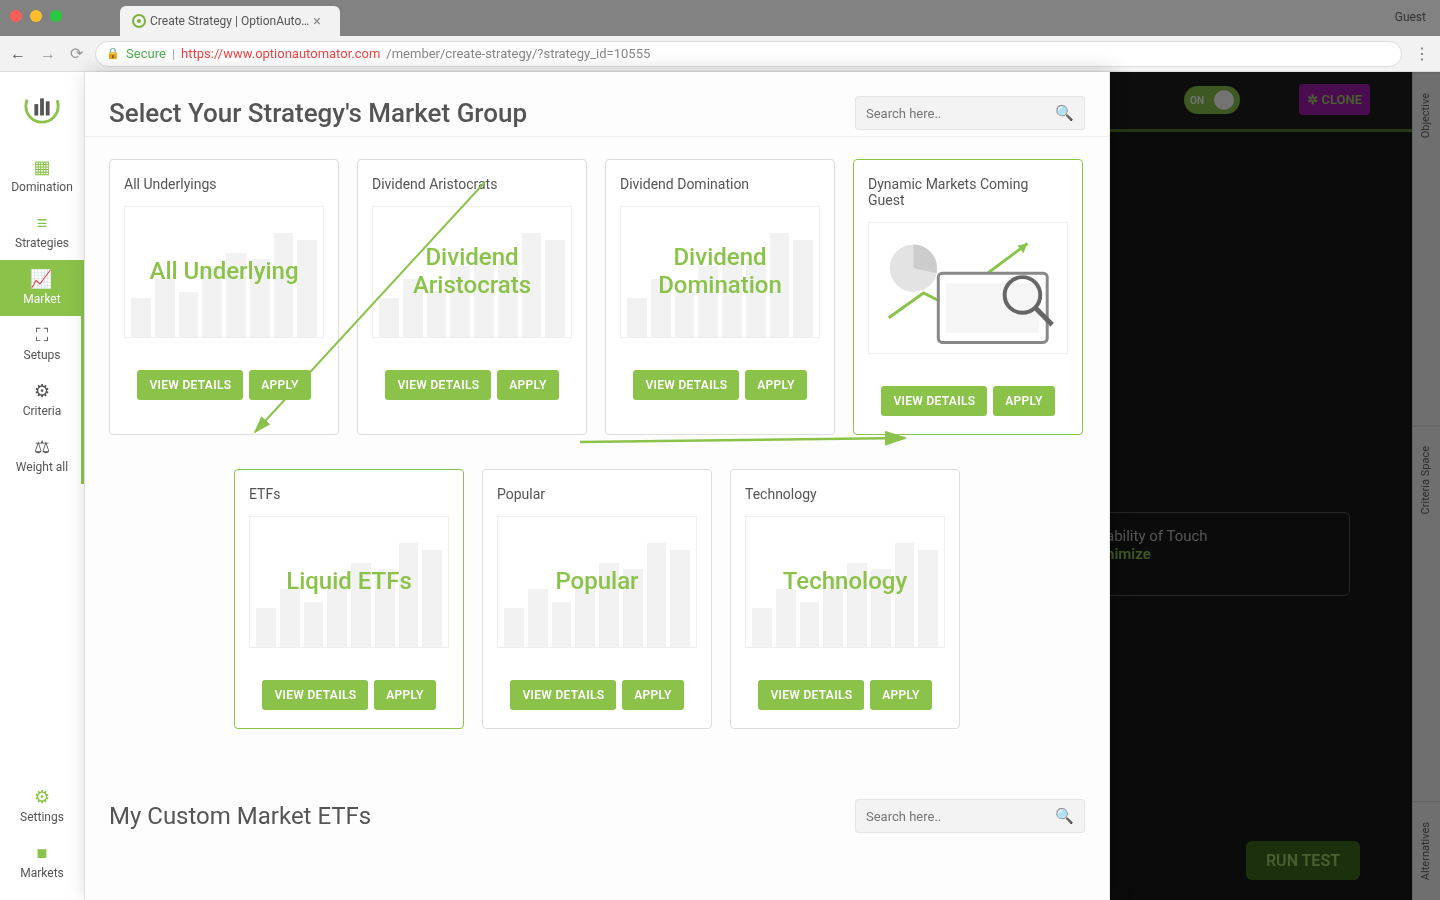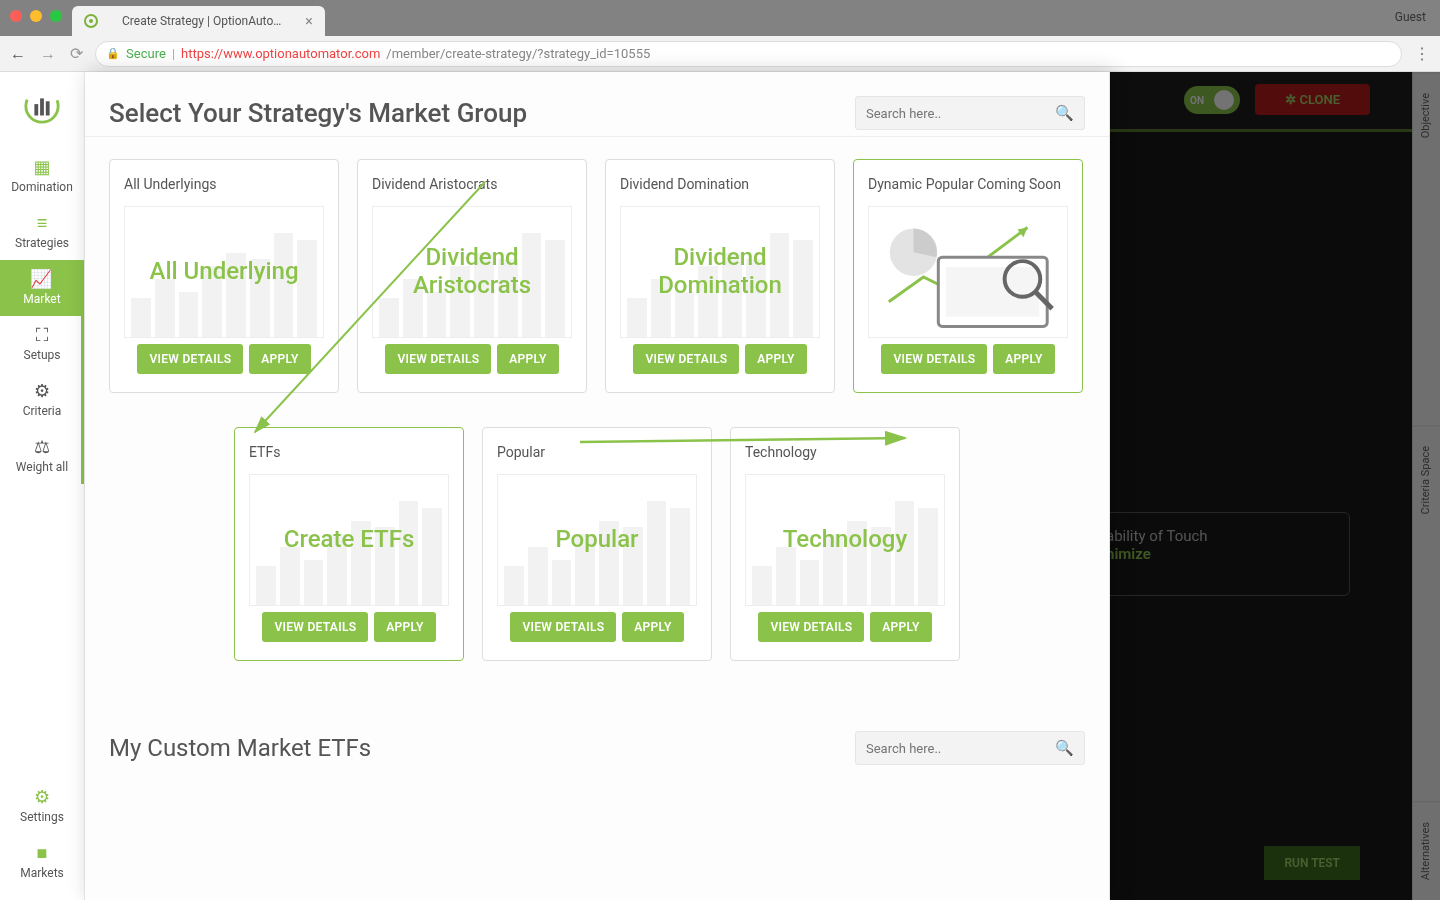--- a/index.html
+++ b/index.html
@@ -3,21 +3,21 @@
 <meta charset="utf-8">
 <style>
 * { margin:0; padding:0; box-sizing:border-box; font-family:"Segoe UI",Roboto,Helvetica,Arial,sans-serif; }
 body { width:1440px; height:900px; overflow:hidden; background:#f5f5f5; position:relative; }
 
 
 .chrome-top { height:36px; background:#828282; display:flex; align-items:flex-end; position:relative; }
 .traffic { position:absolute; left:10px; top:10px; display:flex; gap:8px; }
 .traffic span { width:12px; height:12px; border-radius:50%; display:block; }
 .tl-red{background:#ff5f57;} .tl-yel{background:#ffbd2e;} .tl-grn{background:#28c940;}
-.tab { margin-left:72px; height:30px; background:#f2f2f2; border-radius:6px 6px 0 0; display:flex; align-items:center; padding:0 12px; font-size:12px; color:#555; gap:24px; min-width:220px;text-align:center; }
+.tab { margin-left:120px; height:30px; background:#f2f2f2; border-radius:6px 6px 0 0; display:flex; align-items:center; padding:0 12px; font-size:12px; color:#555; gap:4px; min-width:220px;text-align:center; }
 .tab .fav{width:14px;height:14px;border-radius:50%;border:2px solid #7db33b;position:relative;}
 .tab .fav::after{content:"";position:absolute;width:4px;height:4px;background:#7db33b;border-radius:50%;top:3px;left:3px;}
 .tab .close{color:#888;font-size:14px;cursor:pointer;}
 .guest{position:absolute;right:14px;top:10px;font-size:12px;color:#333;}
 .chrome-url { height:36px; background:#f2f2f2; display:flex; align-items:center; padding:0 10px; gap:12px; border-bottom:1px solid #ddd;}
 .nav-arrows{display:flex;gap:14px;color:#999;}
 .nav-arrows .back{color:#555;}
 .url-bar{flex:1;height:26px;background:#fff;border:1px solid #ddd;border-radius:14px;display:flex;align-items:center;padding:0 10px;font-size:13px;color:#888;gap:6px;}
 .url-bar .lock{color:#4caf50;font-size:11px;}
 .url-bar .secure{color:#4caf50;}
@@ -37,44 +37,44 @@
 .side-item .ico{font-size:18px;line-height:1;}
 .side-bottom{margin-top:auto;margin-bottom:10px;width:100%;}
 
 
 .backdrop { position:absolute; left:85px; right:0; top:0; bottom:0; background:#1a1a1a; }
 .backdrop::after{content:"";position:absolute;inset:0;background:rgba(0,0,0,0.55);}
 .bd-top{position:absolute;top:0;left:0;right:0;height:60px;background:#1e1e1e;border-bottom:3px solid #5a7a2e;}
 .bd-toggle{position:absolute;top:14px;right:200px;width:56px;height:28px;background:#8bc34a;border-radius:14px;display:flex;align-items:center;padding:0 6px;}
 .bd-toggle .lbl{color:#fff;font-size:10px;font-weight:600;}
 .bd-toggle .knob{width:20px;height:20px;background:#fff;border-radius:50%;margin-left:auto;}
-.bd-clone{position:absolute;top:12px;right:70px;background:#b91c1c;color:#9fd468;padding:8px 30px;border-radius:4px;font-size:13px;font-weight:600;}
+.bd-clone{position:absolute;top:12px;right:70px;background:#a21caf;color:#9fd468;padding:8px 8px;border-radius:4px;font-size:13px;font-weight:600;}
 .bd-card{position:absolute;top:440px;right:90px;width:280px;border:1px solid #555;border-radius:6px;padding:14px 18px;color:#bbb;font-size:15px;}
 .bd-card .min{color:#8bc34a;font-weight:600;}
-.bd-run{position:absolute;bottom:20px;right:80px;background:#3d6b1c;color:#9fd468;padding:10px 20px;border-radius:0;font-size:12px;font-weight:600;}
+.bd-run{position:absolute;bottom:20px;right:80px;background:#3d6b1c;color:#9fd468;padding:10px 20px;border-radius:6px;font-size:16px;font-weight:600;}
 .bd-right-tabs{position:absolute;right:0;top:0;bottom:0;width:28px;background:#f5f5f5;display:flex;flex-direction:column;border-left:1px solid #ddd;}
 .bd-right-tabs .rt{flex:0 0 auto;writing-mode:vertical-rl;transform:rotate(180deg);font-size:11px;color:#666;padding:20px 6px;border-bottom:1px solid #ddd;text-align:center;}
 .bd-right-tabs .spacer{flex:1;}
 
 
 .modal { position:absolute; left:85px; top:0; width:1025px; bottom:0; background:#fdfdfd; overflow-y:auto; border-right:1px solid #e5e5e5; box-shadow:4px 0 20px rgba(0,0,0,0.2);}
 .section-head{display:flex;align-items:center;justify-content:space-between;padding:24px 24px 6px;border-bottom:1px solid #eee;}
 .section-head h1{font-size:26px;font-weight:500;color:#555;}
 .search-box{display:flex;align-items:center;background:#f3f3f3;border:1px solid #e5e5e5;border-radius:3px;padding:0 10px;height:34px;width:230px;}
 .search-box input{border:none;background:transparent;outline:none;font-size:13px;color:#777;flex:1;}
 .search-box .sico{color:#555;font-size:15px;}
 
 .cards{display:flex;flex-wrap:wrap;gap:18px;padding:22px 24px 10px;}
 .cards.row2{justify-content:center;padding-top:24px;padding-bottom:40px;}
 .card{width:230px;border:1px solid #ddd;border-radius:4px;background:#fff;padding:16px 14px 18px;display:flex;flex-direction:column;}
 .card.hl{border-color:#8bc34a;}
 .card .title{font-size:14px;color:#555;margin-bottom:14px;}
 .card .preview{height:132px;border:1px solid #eee;background:#fff;position:relative;overflow:hidden;display:flex;align-items:center;justify-content:center;}
 .card .preview .ptext{position:relative;color:#8bc34a;font-size:24px;font-weight:500;text-align:center;line-height:1.15;padding:0 6px;}
-.card .btns{display:flex;gap:6px;justify-content:center;margin-top:6px;}
+.card .btns{display:flex;gap:6px;justify-content:center;margin-top:32px;}
 .btn{background:#8bc34a;color:#fff;border:none;padding:8px 12px;font-size:12px;font-weight:600;border-radius:3px;cursor:pointer;letter-spacing:.3px;}
 
 .subhead{display:flex;align-items:center;justify-content:space-between;padding:30px 24px 10px;}
 .subhead h2{font-size:24px;font-weight:400;color:#555;}
 
 
 .arrow-svg{position:absolute;pointer-events:none;}
 
 
 .bars{position:absolute;bottom:0;left:0;right:0;height:100%;display:flex;align-items:flex-end;gap:4px;padding:0 6px;}
@@ -252,21 +252,21 @@
             </div>
           <div class="ptext">Dividend Domination</div>
         </div>
         <div class="btns">
           <button class="btn">VIEW DETAILS</button>
           <button class="btn">APPLY</button>
         </div>
       </div>
 
       <div class="card hl">
-        <div class="title">Dynamic Popular Coming Soon</div>
+        <div class="title">Dynamic Markets Coming Guest</div>
         <div class="preview">
           <svg class="dyn" viewBox="0 0 200 130">
             <circle cx="45" cy="45" r="24" fill="#e3e3e3"></circle>
               <path d="M45 21 A24 24 0 0 1 68 50 L45 45 Z" fill="#ccc"></path>
             <polyline points="20,95 55,70 85,85 120,50 160,20" stroke="#8bc34a" stroke-width="3" fill="none"></polyline>
             <polygon points="160,20 150,22 156,30" fill="#8bc34a"></polygon>
             <rect x="70" y="50" width="110" height="70" rx="4" fill="#fff" stroke="#888" stroke-width="3"></rect>
             <rect x="78" y="60" width="94" height="50" fill="#f5f5f5"></rect>
             <circle cx="155" cy="72" r="18" fill="none" stroke="#666" stroke-width="4"></circle>
             <line x1="168" y1="85" x2="185" y2="102" stroke="#666" stroke-width="5"></line>
@@ -286,21 +286,21 @@
           <div class="bars">
               <span style="height:30%"></span>
               <span style="height:45%"></span>
               <span style="height:35%"></span>
               <span style="height:55%"></span>
               <span style="height:65%"></span>
               <span style="height:60%"></span>
               <span style="height:80%"></span>
               <span style="height:75%"></span>
             </div>
-          <div class="ptext">Create ETFs</div>
+          <div class="ptext">Liquid ETFs</div>
         </div>
         <div class="btns">
           <button class="btn">VIEW DETAILS</button>
           <button class="btn">APPLY</button>
         </div>
       </div>
       <div class="card">
         <div class="title">Popular</div>
         <div class="preview">
           <div class="bars">

